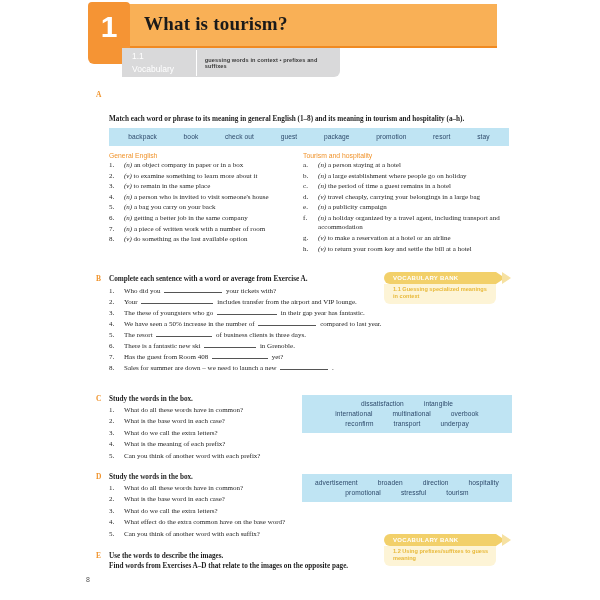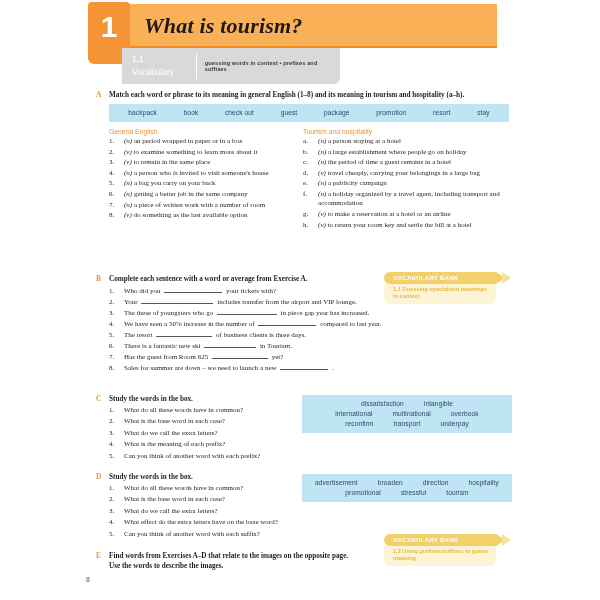--- a/index.html
+++ b/index.html
@@ -28,24 +28,23 @@
     background: #f9b козак;
     background: #f9b056;
     border-bottom: 2px solid #f08a22;
   }
   .title-text {
     position: absolute;
     left: 22px;
     top: 9px;
     font-family: "Liberation Serif", serif;
     font-weight: bold;
-    font-size: 22px;
+    font-size: 19px;
     color: #1a1a1a;
     letter-spacing: 0.2px;
-    font-style: italic;
   }
   .unit-tab {
     position: absolute;
     left: 88px;
     top: 2px;
     width: 42px;
     height: 62px;
     background: #f59434;
     border-radius: 4px 4px 6px 6px;
   }
@@ -58,21 +57,21 @@
     font-family: "Liberation Sans", sans-serif;
     font-weight: bold;
     font-size: 30px;
     color: #ffffff;
   }
   .subtitle-bar {
     position: absolute;
     left: 122px;
     top: 48px;
     width: 218px;
-    height: 36px;
+    height: 29px;
     background: #d9d9da;
     border-radius: 0 0 6px 0;
     display: flex;
     align-items: center;
   }
   .subtitle-label {
     font-family: "Liberation Sans", sans-serif;
     font-size: 8.5px;
     color: #ffffff;
     padding: 0 8px 0 10px;
@@ -267,38 +266,38 @@
   </div>
   <div class="subtitle-bar">
     <div class="subtitle-label">1.1 Vocabulary</div>
     <div class="subtitle-desc">guessing words in context • prefixes and suffixes</div>
   </div>
 </div>
 
 <div class="exercise" style="left:96px; top:90px; width:420px;">
   <div class="ex-letter">A</div>
   <div class="ex-body">
-    <div class="ex-instr" style="width:390px;">Match each word or phrase to its meaning in general English (1–8) and its meaning in tourism and hospitality (a–h).</div>
+    <div class="ex-instr" style="width:390px;margin-top:24px;">Match each word or phrase to its meaning in general English (1–8) and its meaning in tourism and hospitality (a–h).</div>
     <div class="wordbox spread" style="margin-top:4px; width:400px;">
       <div class="wordbox-row" id="a-words">
           <span>backpack</span>
           <span>book</span>
           <span>check out</span>
           <span>guest</span>
           <span>package</span>
           <span>promotion</span>
           <span>resort</span>
           <span>stay</span>
         </div>
     </div>
     <div style="display:flex; margin-top:6px;">
       <div style="width:196px;">
         <div class="col-head">General English</div>
         <ol class="numlist" id="a-left">
-            <li><span class="mk">1.</span><span class="pos">(n) </span><span>an period wrapped in paper or in a box</span></li>
+            <li><span class="mk">1.</span><span class="pos">(n) </span><span>an object company in paper or in a box</span></li>
             <li><span class="mk">2.</span><span class="pos">(v) </span><span>to examine something to learn more about it</span></li>
             <li><span class="mk">3.</span><span class="pos">(v) </span><span>to remain in the same place</span></li>
             <li><span class="mk">4.</span><span class="pos">(n) </span><span>a person who is invited to visit someone's house</span></li>
             <li><span class="mk">5.</span><span class="pos">(n) </span><span>a bag you carry on your back</span></li>
             <li><span class="mk">6.</span><span class="pos">(n) </span><span>getting a better job in the same company</span></li>
             <li><span class="mk">7.</span><span class="pos">(n) </span><span>a piece of written work with a number of room</span></li>
             <li><span class="mk">8.</span><span class="pos">(v) </span><span>do something as the last available option</span></li>
           </ol>
       </div>
       <div style="width:215px;">
@@ -318,25 +317,25 @@
   </div>
 </div>
 
 <div class="exercise" style="left:96px; top:274px; width:420px;">
   <div class="ex-letter">B</div>
   <div class="ex-body">
     <div class="ex-instr">Complete each sentence with a word or average from Exercise A.</div>
     <ol class="gaplist" id="b-items" style="margin-top:2px;">
         <li><span class="mk">1.</span><span>Who did you </span><span class="gap" style="width: 58px;"></span><span> your tickets with?</span></li>
         <li><span class="mk">2.</span><span>Your </span><span class="gap" style="width: 72px;"></span><span> includes transfer from the airport and VIP lounge.</span></li>
-        <li><span class="mk">3.</span><span>The these of youngsters who go </span><span class="gap" style="width: 60px;"></span><span> in piece gap year has increased.</span></li>
+        <li><span class="mk">3.</span><span>The these of youngsters who go </span><span class="gap" style="width: 60px;"></span><span> in their gap year has fantastic.</span></li>
         <li><span class="mk">4.</span><span>We have seen a 50% increase in the number of </span><span class="gap" style="width: 58px;"></span><span> compared to last year.</span></li>
         <li><span class="mk">5.</span><span>The resort </span><span class="gap" style="width: 56px;"></span><span> of business clients is three days.</span></li>
-        <li><span class="mk">6.</span><span>There is a fantastic new ski </span><span class="gap" style="width: 52px;"></span><span> in Tourism.</span></li>
-        <li><span class="mk">7.</span><span>Has the guest from Room 625 </span><span class="gap" style="width: 56px;"></span><span> yet?</span></li>
+        <li><span class="mk">6.</span><span>There is a fantastic new ski </span><span class="gap" style="width: 52px;"></span><span> in Grenoble.</span></li>
+        <li><span class="mk">7.</span><span>Has the guest from Room 408 </span><span class="gap" style="width: 56px;"></span><span> yet?</span></li>
         <li><span class="mk">8.</span><span>Sales for summer are down – we need to launch a new </span><span class="gap" style="width: 48px;"></span><span> .</span></li>
       </ol>
   </div>
 </div>
 
 <div class="vbank" style="left:384px; top:272px;">
   <div class="vbank-head">
     <div class="vbank-head-text">VOCABULARY BANK</div>
     <div class="vbank-arrow"></div>
     <div class="vbank-arrow2"></div>
@@ -380,21 +379,21 @@
 </div>
 
 <div class="exercise" style="left:96px; top:472px; width:420px;">
   <div class="ex-letter">D</div>
   <div class="ex-body">
     <div class="ex-instr">Study the words in the box.</div>
     <ol class="qlist" id="d-items" style="margin-top:1px;">
         <li><span class="mk">1.</span><span>What do all these words have in common?</span></li>
         <li><span class="mk">2.</span><span>What is the base word in each case?</span></li>
         <li><span class="mk">3.</span><span>What do we call the extra letters?</span></li>
-        <li><span class="mk">4.</span><span>What effect do the extra letters have on the base word?</span></li>
+        <li><span class="mk">4.</span><span>What effect do the extra common have on the base word?</span></li>
         <li><span class="mk">5.</span><span>Can you think of another word with each suffix?</span></li>
       </ol>
   </div>
 </div>
 
 <div class="wordbox" style="position:absolute; left:302px; top:474px; width:210px;">
   <div id="d-words">
       <div class="wordbox-row">
         <span>advertisement</span>
         <span>broaden</span>
@@ -416,18 +415,18 @@
     <div class="vbank-arrow2"></div>
   </div>
   <div class="vbank-body">
     <div class="vbank-body-text">1.2 Using prefixes/suffixes to guess meaning</div>
   </div>
 </div>
 
 <div class="exercise" style="left:96px; top:551px; width:420px;">
   <div class="ex-letter">E</div>
   <div class="ex-body">
+    <div class="ex-instr">Use the words to describe the images.</div>
     <div class="ex-instr">Find words from Exercises A–D that relate to the images on the opposite page.</div>
-    <div class="ex-instr">Use the words to describe the images.</div>
   </div>
 </div>
 
 <div class="page-number">8</div>
 
 </body></html>

